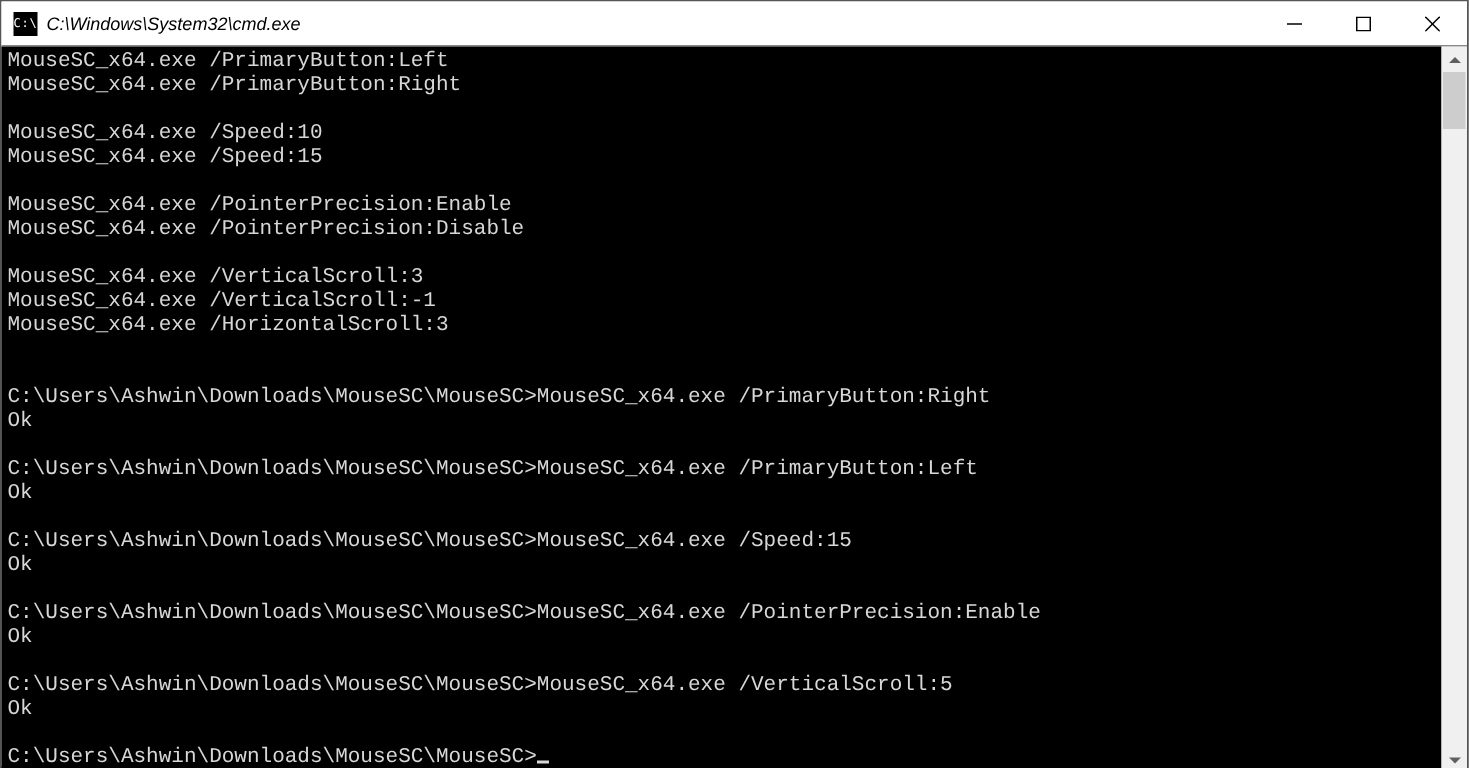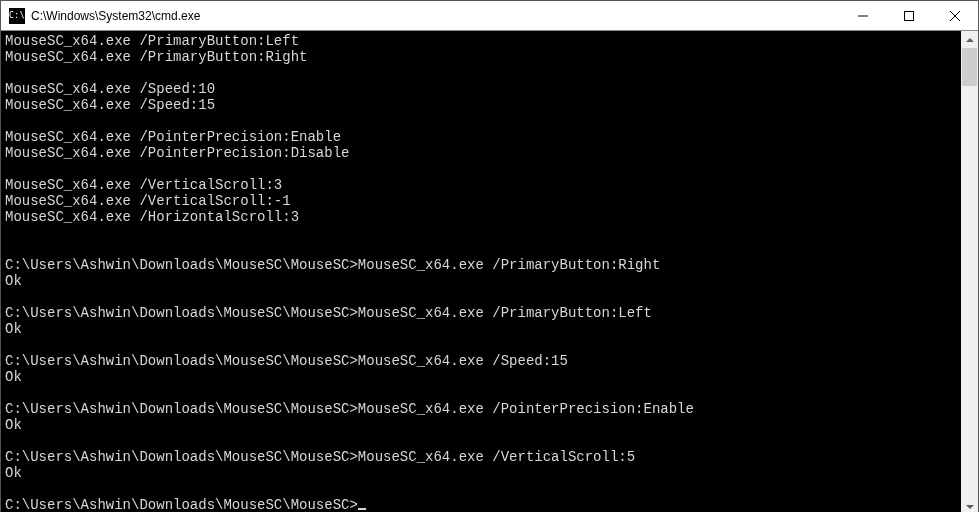--- a/index.html
+++ b/index.html
@@ -10,21 +10,21 @@
   }
   .titlebar {
     height: 30px; background: #fff; display: flex; align-items: center;
     border-bottom: 1px solid #888;
   }
   .titlebar-icon {
     width: 16px; height: 16px; margin: 0 6px 0 8px; background: #000; position: relative;
     display: inline-flex; align-items: center; justify-content: center;
   }
   .titlebar-icon-text { color:#fff; font-size:8px; font-family: Consolas, monospace; line-height:1; letter-spacing:0.5px; }
-  .titlebar-title { font-size: 12px; color: #000; flex: 0 0 auto; }
+  .titlebar-title { font-size: 12px; color: #000; flex: 0 0 auto; font-style: italic; }
   .titlebar-spacer { flex: 1 1 auto; }
   .titlebar-btn {
     width: 46px; height: 29px; display: inline-flex; align-items: center; justify-content: center;
     background: transparent; border: none; cursor: default;
   }
   .titlebar-btn svg { width: 10px; height: 10px; }
   .client {
     flex: 1 1 auto; background: #000; position: relative; display: flex; flex-direction: row;
   }
   .console {

